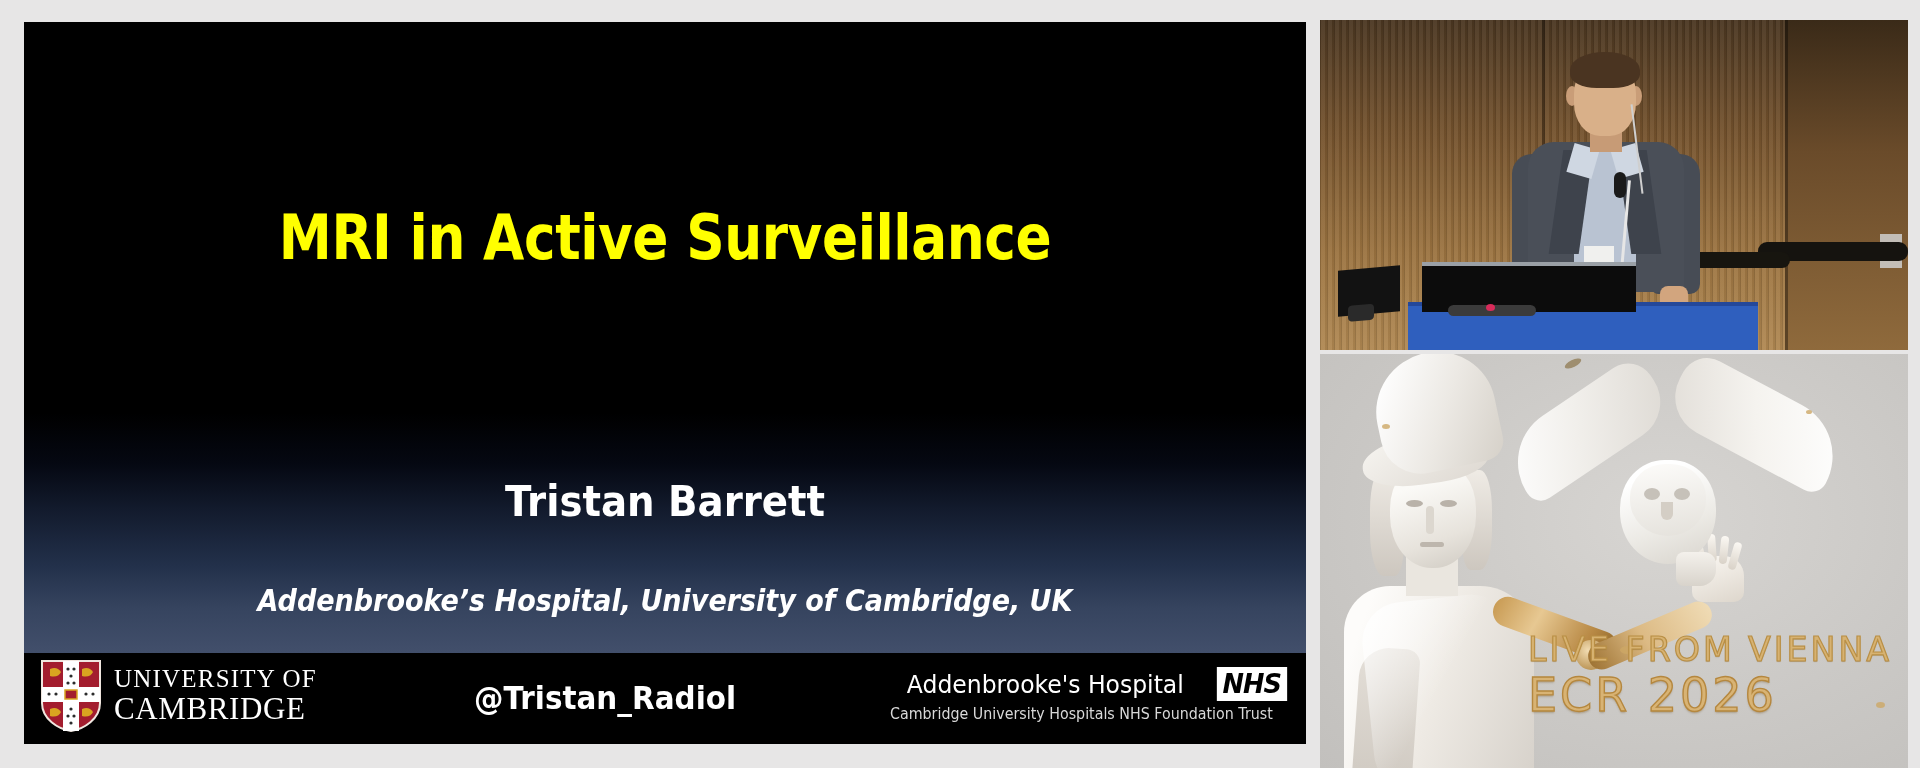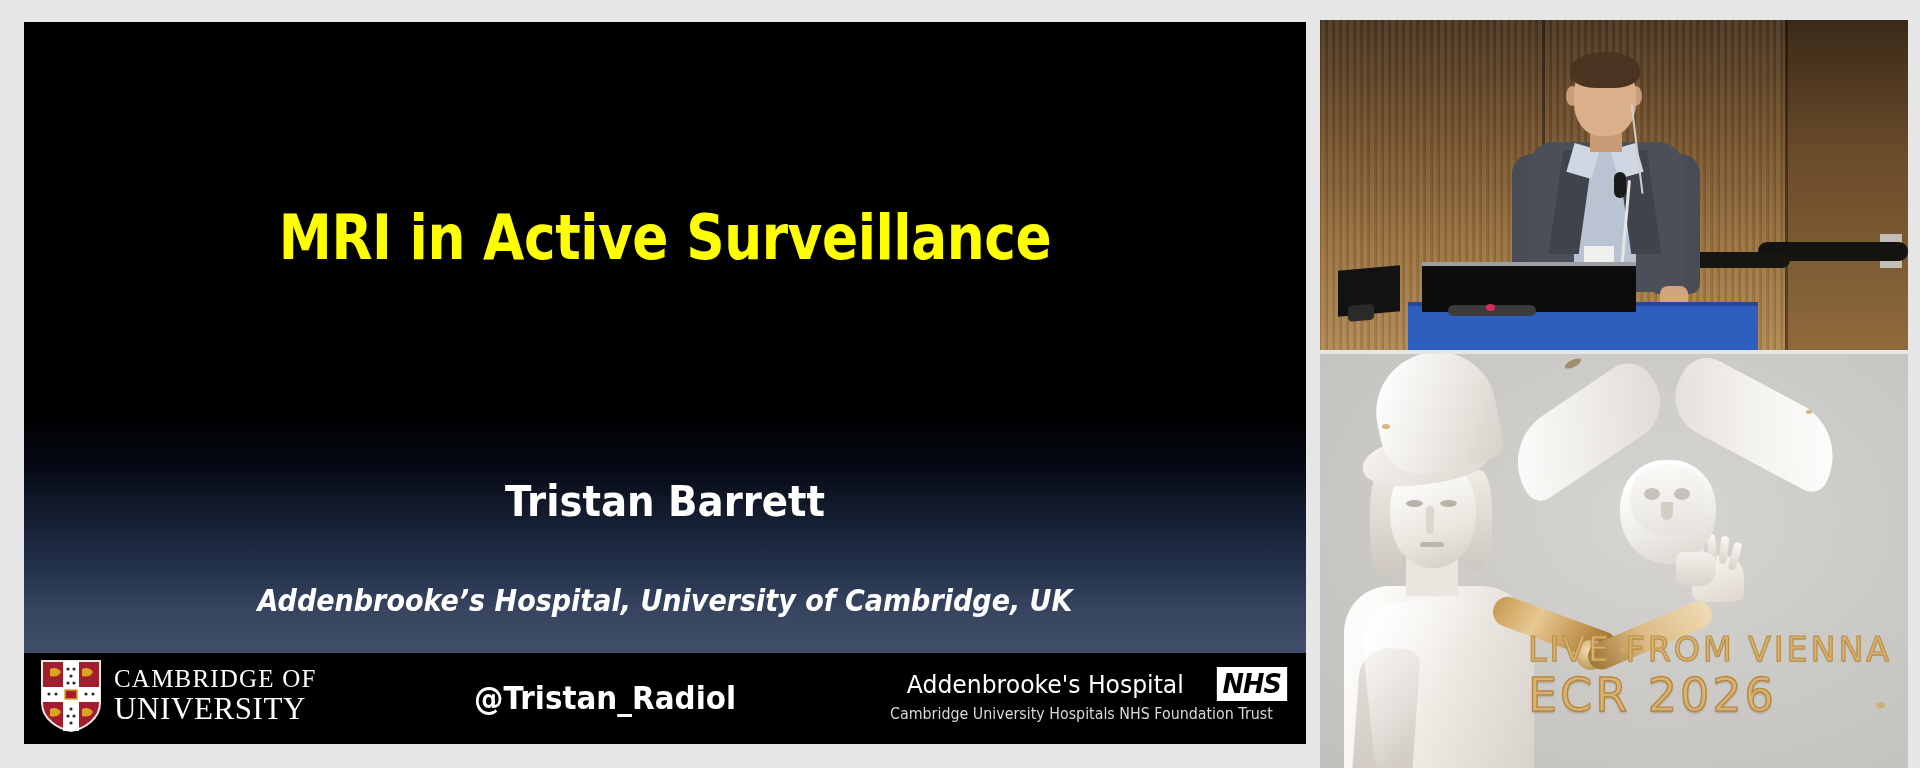--- a/index.html
+++ b/index.html
@@ -526,22 +526,22 @@
               <circle cx="31" cy="64" r="1.6"></circle>
               <circle cx="9" cy="35" r="1.6"></circle>
                 <circle cx="16" cy="35" r="1.6"></circle>
               <circle cx="46" cy="35" r="1.6"></circle>
                 <circle cx="53" cy="35" r="1.6"></circle>
             </g>
             <rect x="25" y="31" width="12" height="9" fill="#a31d2e" stroke="#d9a520" stroke-width="1.5"></rect>
           </svg>
         </span>
         <span class="cam-words">
-          <span class="l1">CAMBRIDGE OF</span>
-          <span class="l2">UNIVERSITY</span>
+          <span class="l1">UNIVERSITY OF</span>
+          <span class="l2">CAMBRIDGE</span>
         </span>
       </div>
 
       <div class="twitter-handle">@Tristan_Radiol</div>
 
       <div class="nhs-lockup">
         <div class="nhs-row1">
           <span class="nhs-hospital">Addenbrooke's Hospital</span>
           <span class="nhs-badge">NHS</span>
         </div>

